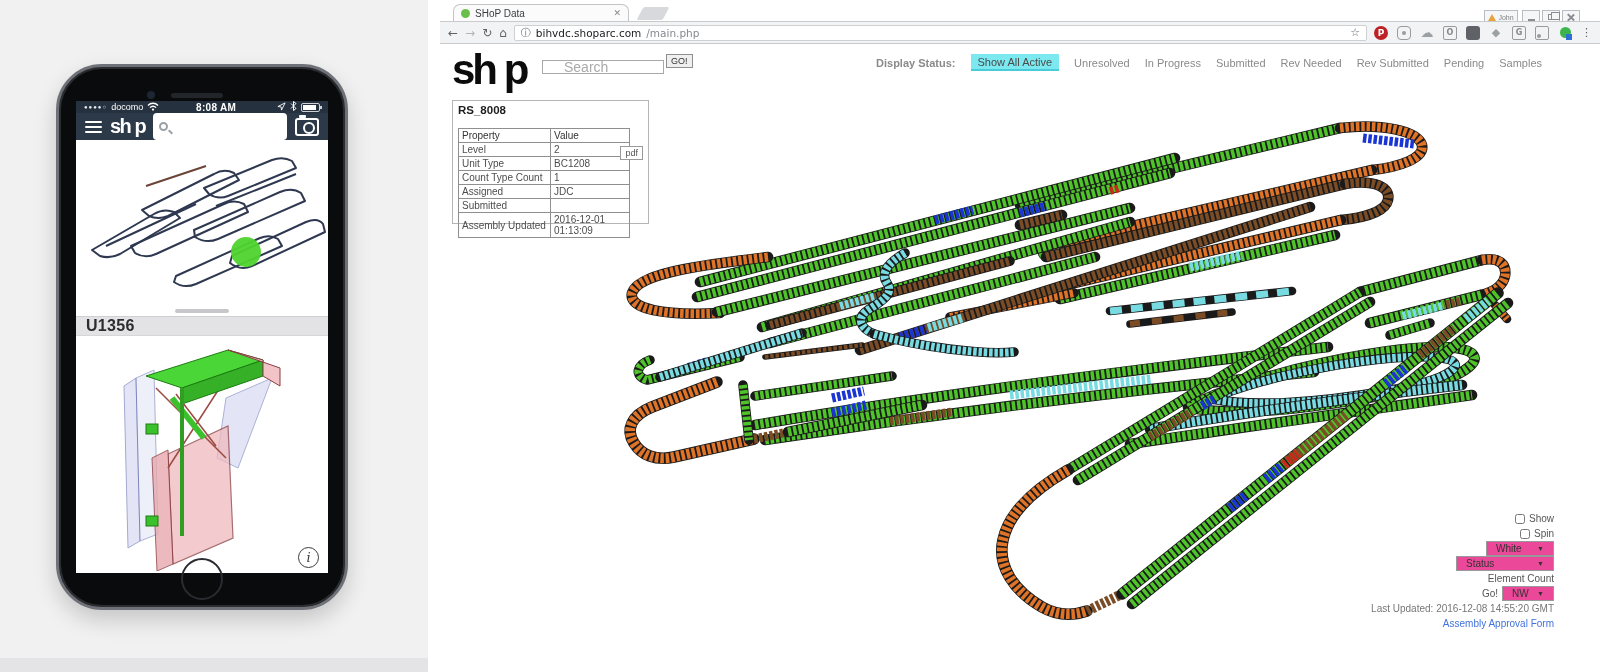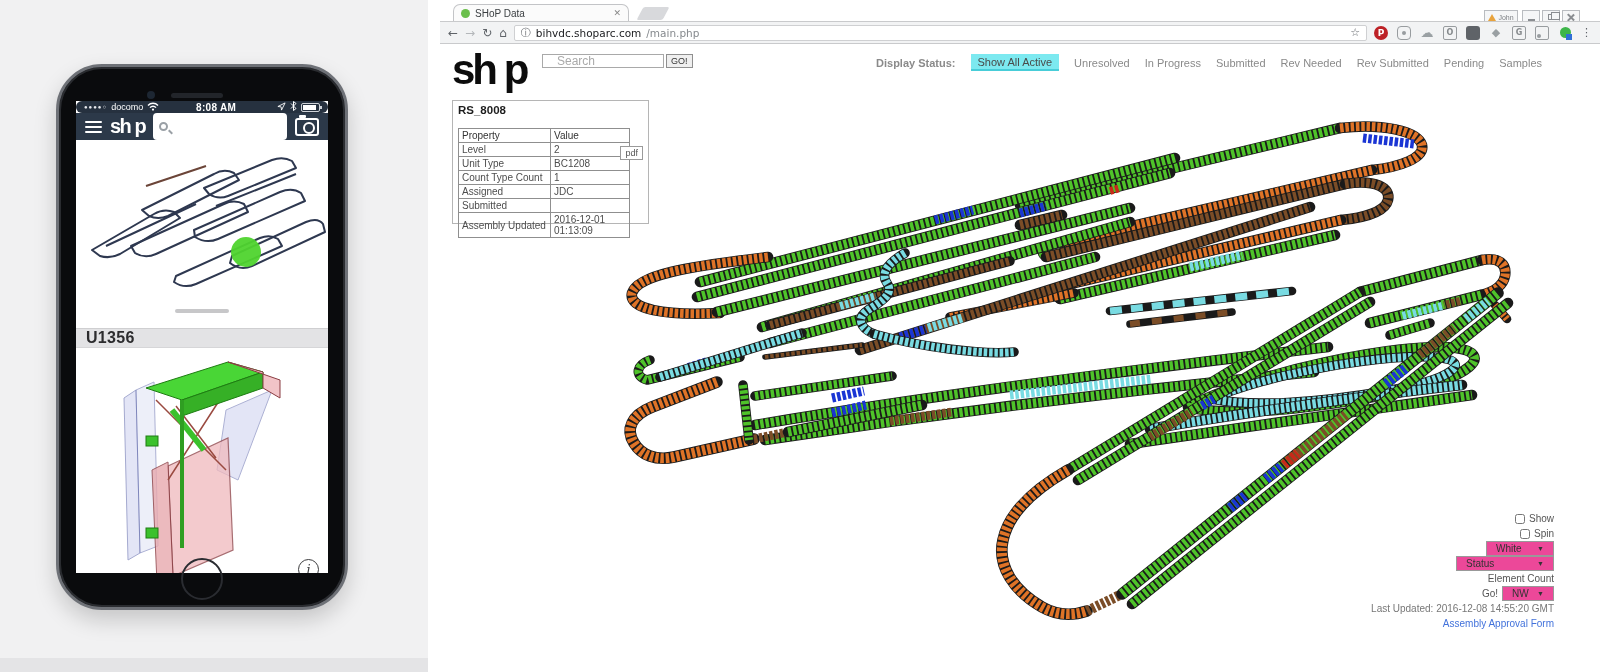--- a/index.html
+++ b/index.html
@@ -8,41 +8,41 @@
   .abs { position:absolute; }
 
   
   #left-panel { left:0; top:0; width:428px; height:672px; background:#f1f1f2; }
   #left-panel .floor { position:absolute; left:0; bottom:0; width:100%; height:14px; background:#e4e4e6; }
   #phone { position:absolute; left:56px; top:64px; width:292px; height:546px; background:#0a0b0d;
            border:3px solid #6e7177; border-radius:46px; box-shadow:0 10px 22px rgba(0,0,0,.18), inset 0 0 0 2px #2a2c30; }
   #phone .cam-dot { position:absolute; left:88px; top:24px; width:8px; height:8px; border-radius:50%; background:#1d2733; }
   #phone .speaker { position:absolute; left:112px; top:26px; width:52px; height:5px; border-radius:3px; background:#22252a; }
   #screen { position:absolute; left:17px; top:34px; width:252px; height:472px; background:#fff; overflow:hidden; display:flex; flex-direction:column; }
-  .statusbar { height:22px; background:#26313f; color:#fff; display:flex; align-items:center; padding:0 8px; font-size:9px;border-radius:6px; }
+  .statusbar { height:22px; background:#26313f; color:#fff; display:flex; align-items:center; padding:0 8px; font-size:9px; }
   .statusbar .mid { flex:1; text-align:center; font-weight:bold; font-size:10px; letter-spacing:.3px; }
   .sig-dots { font-size:6px; letter-spacing:1px; color:#e8eaee; }
   .carrier { margin-left:4px; font-size:9px; }
   .sb-ico { margin-left:4px; display:inline-block; }
   .battery { width:19px; height:9px; border:1px solid #cfd3d8; border-radius:2px; position:relative; margin-left:4px; }
   .battery .fill { position:absolute; left:1px; top:1px; bottom:1px; width:13px; background:#fff; }
   .battery .nub { position:absolute; right:-3px; top:2px; width:2px; height:3px; background:#cfd3d8; }
   .appbar { height:44px; background:#2c3949; display:flex; align-items:center; padding:0 9px; gap:8px; }
   .burger { width:17px; display:flex; flex-direction:column; gap:3px; cursor:pointer; }
   .burger div { height:2px; background:#fff; border-radius:1px; }
   .phone-logo { color:#fff; font-weight:900; font-size:20px; letter-spacing:-1.5px; }
   .phone-search { flex:1; height:27px; background:#fff; border-radius:4px; display:flex; align-items:center; padding:0 6px; }
   .mag { width:9px; height:9px; border:2px solid #9aa0a6; border-radius:50%; position:relative; }
   .mag:after { content:""; position:absolute; left:7px; top:7px; width:5px; height:2px; background:#9aa0a6; transform:rotate(45deg); }
   .cam-btn { width:24px; height:18px; border:2px solid #fff; border-radius:3px; position:relative; }
   .cam-btn:before { content:""; position:absolute; left:6px; top:2px; width:8px; height:8px; border:2px solid #fff; border-radius:50%; }
   .cam-btn:after { content:""; position:absolute; left:2px; top:-5px; width:7px; height:3px; background:#fff; border-radius:1px; }
   .cell1 { height:178px; background:#fff; position:relative; }
   .drag-pill { position:absolute; left:50%; bottom:3px; transform:translateX(-50%); width:54px; height:4px; border-radius:2px; background:#c7c7c9; }
-  .unit-bar { height:31px; background:#e3e3e5; border-top:1px solid #cfcfd1; border-bottom:1px solid #d6d6d8; display:flex; align-items:center; padding:0 10px;margin-top:12px; }
+  .unit-bar { height:31px; background:#e3e3e5; border-top:1px solid #cfcfd1; border-bottom:1px solid #d6d6d8; display:flex; align-items:center; padding:0 10px; }
   .unit-bar span { font-size:16px; font-weight:bold; color:#2c2c2e; letter-spacing:.3px; }
   .cell2 { flex:1; background:#fff; position:relative; }
   .info-circle { position:absolute; right:9px; bottom:7px; width:21px; height:21px; border:1px solid #3c3c3e; border-radius:50%;
                  display:flex; align-items:center; justify-content:center; font-family:"DejaVu Serif", serif; font-size:13px; color:#3c3c3e; font-style:italic; }
   .home-btn { position:absolute; left:50%; bottom:7px; transform:translateX(-50%); width:42px; height:42px; border-radius:50%; border:2px solid #2a2c31; }
 
   
   #browser { left:440px; top:0; width:1160px; height:672px; background:#fff; }
   .winbar { position:absolute; left:0; top:0; width:100%; height:16px; background:#fff; }
   .winbtn { position:absolute; top:10px; height:14px; border:1px solid #b9bcc0; background:#f5f6f7; color:#8a8d91;
@@ -82,21 +82,21 @@
   .ext.cast { border:1.5px solid #989c9f; border-radius:2px; position:relative; }
   .ext.cast i { position:absolute; left:1px; bottom:1px; width:4px; height:4px; background:#989c9f; border-radius:50%; }
   .ext.dot { background:transparent; position:relative; }
   .ext.dot b { width:11px; height:11px; background:#3db54a; border-radius:50%; display:block; }
   .ext.dot i { position:absolute; right:0; bottom:0; width:6px; height:6px; background:#2f6fd6; }
   .menu-dots { font-size:11px; color:#5f6368; }
 
   
   #page { position:absolute; left:0; top:44px; width:100%; height:628px; background:#fff; }
   .site-logo { position:absolute; left:12px; top:2px; font-size:42px; font-weight:900; color:#0c0c0c; letter-spacing:-3px; }
-  .psearch { position:absolute; left:102px; top:10px; width:122px; height:14px; border:1px solid #a9a9a9; font-size:12px; padding:0 14px; color:#444; }
+  .psearch { position:absolute; left:102px; top:16px; width:122px; height:14px; border:1px solid #a9a9a9; font-size:14px; padding:0 21px; color:#444; }
   .psearch::placeholder { color:#aaa; }
   .go-btn { position:absolute; left:226px; top:10px; height:14px; font-size:9px; border:1px solid #8f8f8f; background:#efefef; padding:0 4px; color:#333; }
   .filters { position:absolute; right:58px; top:10px; display:flex; align-items:center; gap:15px; font-size:11px; color:#8a8a8a; white-space:nowrap; }
   .filters .flabel { color:#8a8a8a;font-weight:bold; }
   .filters .fitem { cursor:pointer; }
   .filters .fitem.active { background:#7ce9f0; color:#4a4a4a; padding:2px 7px 1px; border-bottom:2px solid #48cdd8; }
   .info-panel { position:absolute; left:12px; top:56px; width:197px; height:124px; border:1px solid #b5b5b5; background:#fff; padding:3px 5px; }
   .info-title { font-size:11.5px; font-weight:bold; color:#1d1d1d; margin-bottom:12px; }
   .itable { border-collapse:collapse; width:172px; font-size:10px; color:#4d4d4d; }
   .itable td { border:1px solid #8f8f8f; padding:1px 3px; vertical-align:middle; }

